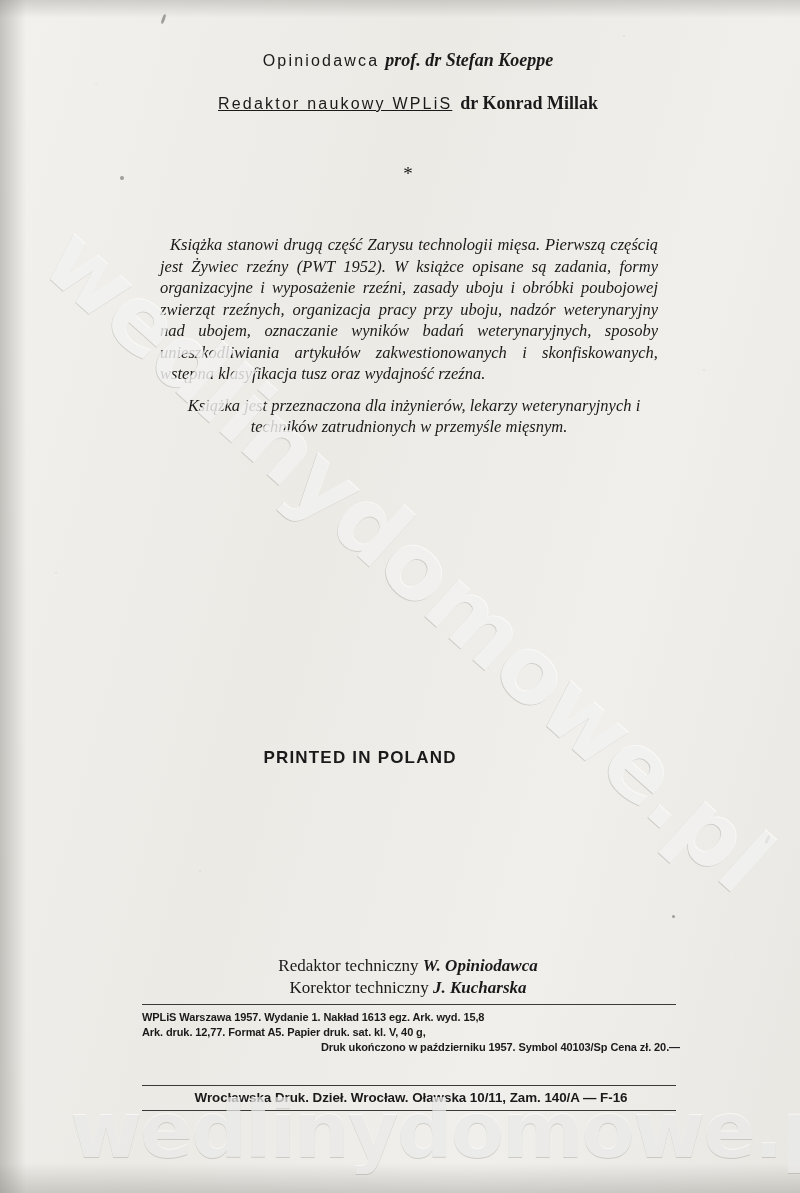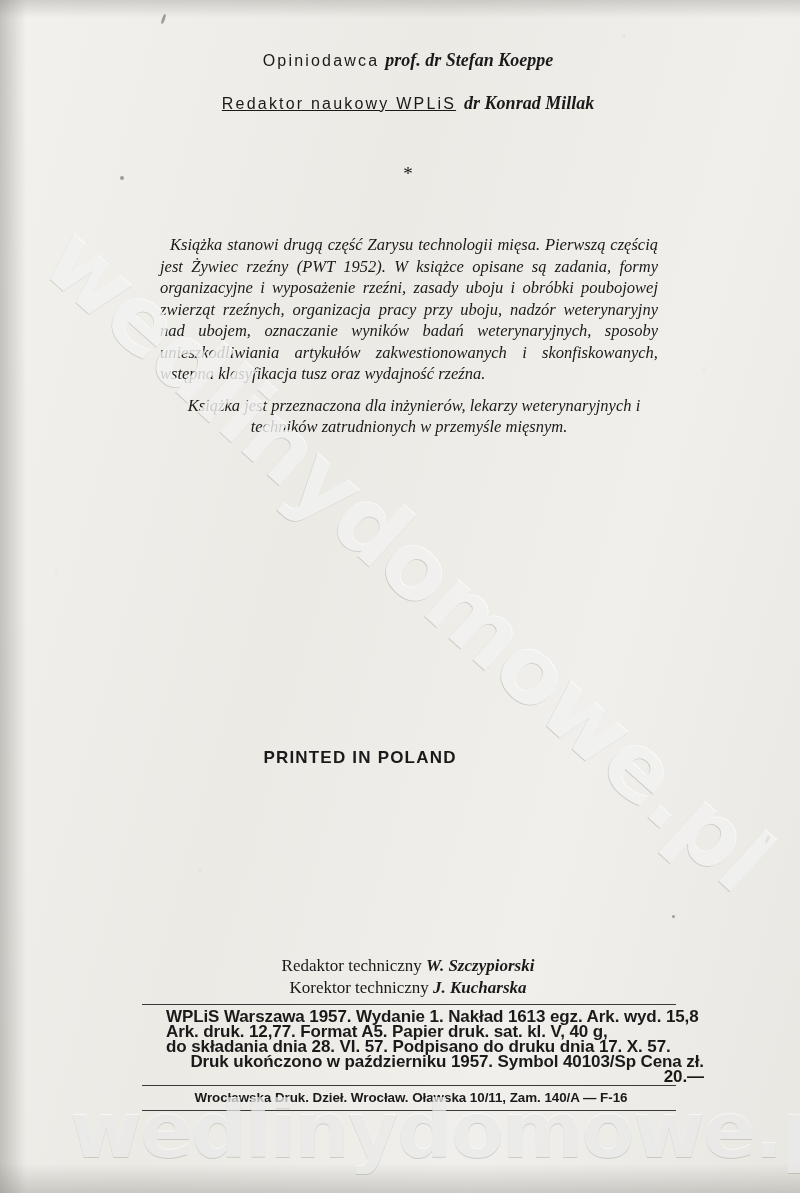--- a/index.html
+++ b/index.html
@@ -86,21 +86,20 @@
     font-size: 17px;
   }
   .redaktor .lbl {
     letter-spacing: 2.2px;
     font-family: "Liberation Sans", sans-serif;
     font-size: 16px;
     font-weight: 500;
     text-decoration: underline;
   }
   .redaktor .nm {
-    font-style: italic;
     font-weight: bold;
     font-size: 18px;
     margin-left: 8px;
   }
   .asterisk {
     position: absolute;
     top: 163px;
     left: 0;
     width: 800px;
     text-align: center;
@@ -163,26 +162,25 @@
   .rule.r1 { top: 1004px; }
   .rule.r2 { top: 1085px; }
   .rule.r3 { top: 1110px; }
 
   .colophon {
     position: absolute;
     left: 134px;
     top: 1010px;
     width: 538px;
     font-family: "Liberation Sans", sans-serif;
-    font-size: 17px;
+    font-size: 11px;
     line-height: 14.9px;
     text-align: justify;
     font-weight: 600;
     letter-spacing: -0.1px;
-    margin-left: 24px;
   }
   .colophon span.l { display: block; }
   .colophon span.l.last { text-align: right; }
 
   .printery {
     position: absolute;
     left: 134px;
     top: 1090px;
     width: 538px;
     text-align: center;
@@ -256,34 +254,33 @@
   <div class="annot">
     <p class="first">Książka stanowi drugą część Zarysu technologii mięsa. Pierwszą częścią jest Żywiec rzeźny (PWT 1952). W książce opisane są zadania, formy organizacyjne i wyposażenie rzeźni, zasady uboju i obróbki poubojowej zwierząt rzeźnych, organizacja pracy przy uboju, nadzór weterynaryjny nad ubojem, oznaczanie wyników badań weterynaryjnych, sposoby unieszkodliwiania artykułów zakwestionowanych i skonfiskowanych, wstępna klasyfikacja tusz oraz wydajność rzeźna.</p>
     <p class="para2 center-last">Książka jest przeznaczona dla inżynierów, lekarzy weterynaryjnych i techników zatrudnionych w przemyśle mięsnym.</p>
   </div>
 
   <div class="printed">PRINTED IN POLAND</div>
 
   <div class="credits">
     <div class="line">
       <span>Redaktor techniczny</span>
-      <span class="nm">W. Szczypiorski</span>
+      <span class="nm">W. Opiniodawca</span>
     </div>
     <div class="line">
       <span>Korektor techniczny</span>
       <span class="nm">J. Kucharska</span>
     </div>
   </div>
 
   <div class="rule r1"></div>
 
   <div class="colophon">
     <span class="l">WPLiS Warszawa 1957. Wydanie 1. Nakład 1613 egz. Ark. wyd. 15,8</span>
     <span class="l">Ark. druk. 12,77. Format A5. Papier druk. sat. kl. V, 40 g,</span>
-    <span class="l">do składania dnia 28. VI. 57. Podpisano do druku dnia 17. X. 57.</span>
     <span class="l last">Druk ukończono w październiku 1957. Symbol 40103/Sp Cena zł. 20.—</span>
   </div>
 
   <div class="rule r2"></div>
 
   <div class="printery">Wrocławska Druk. Dzieł. Wrocław. Oławska 10/11, Zam. 140/A — F-16</div>
 
   <div class="rule r3"></div>
 
 </div>

